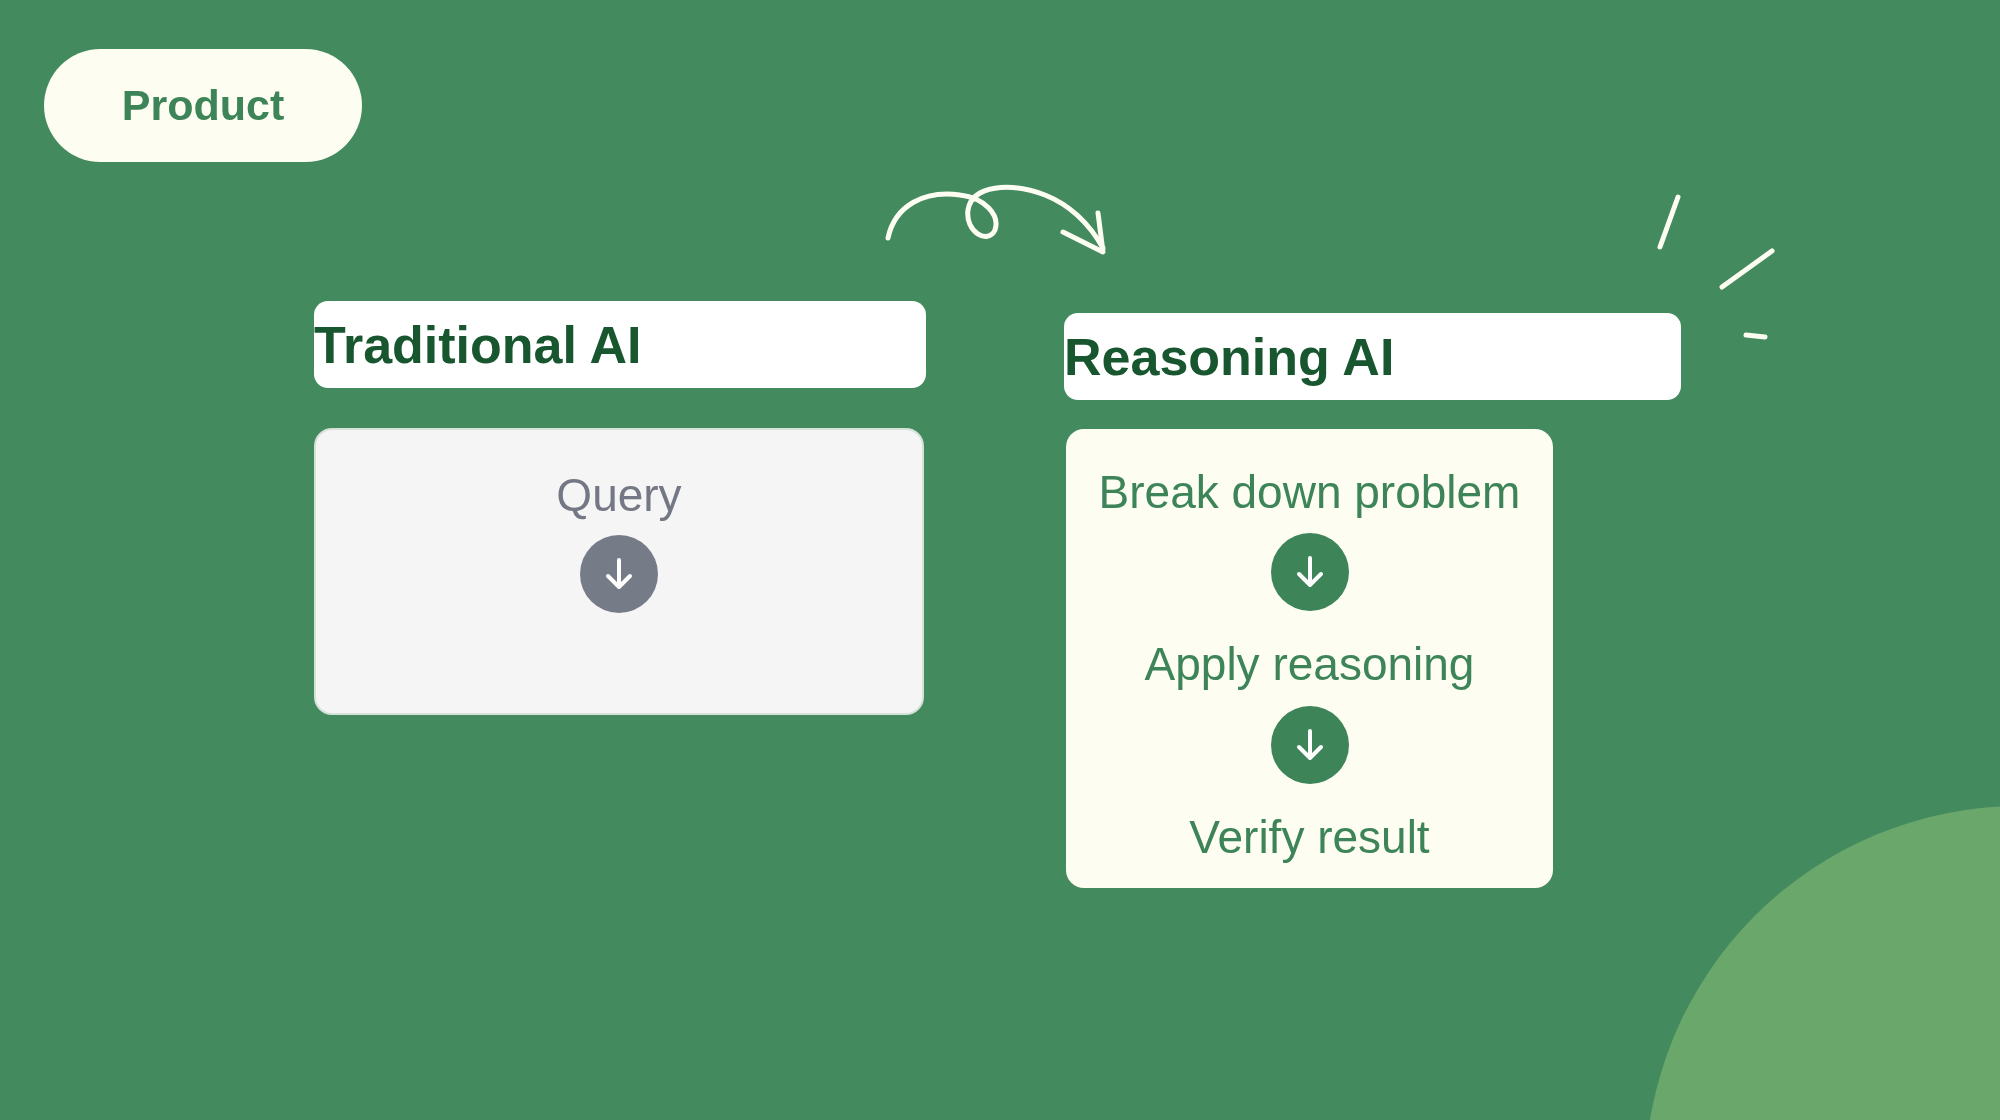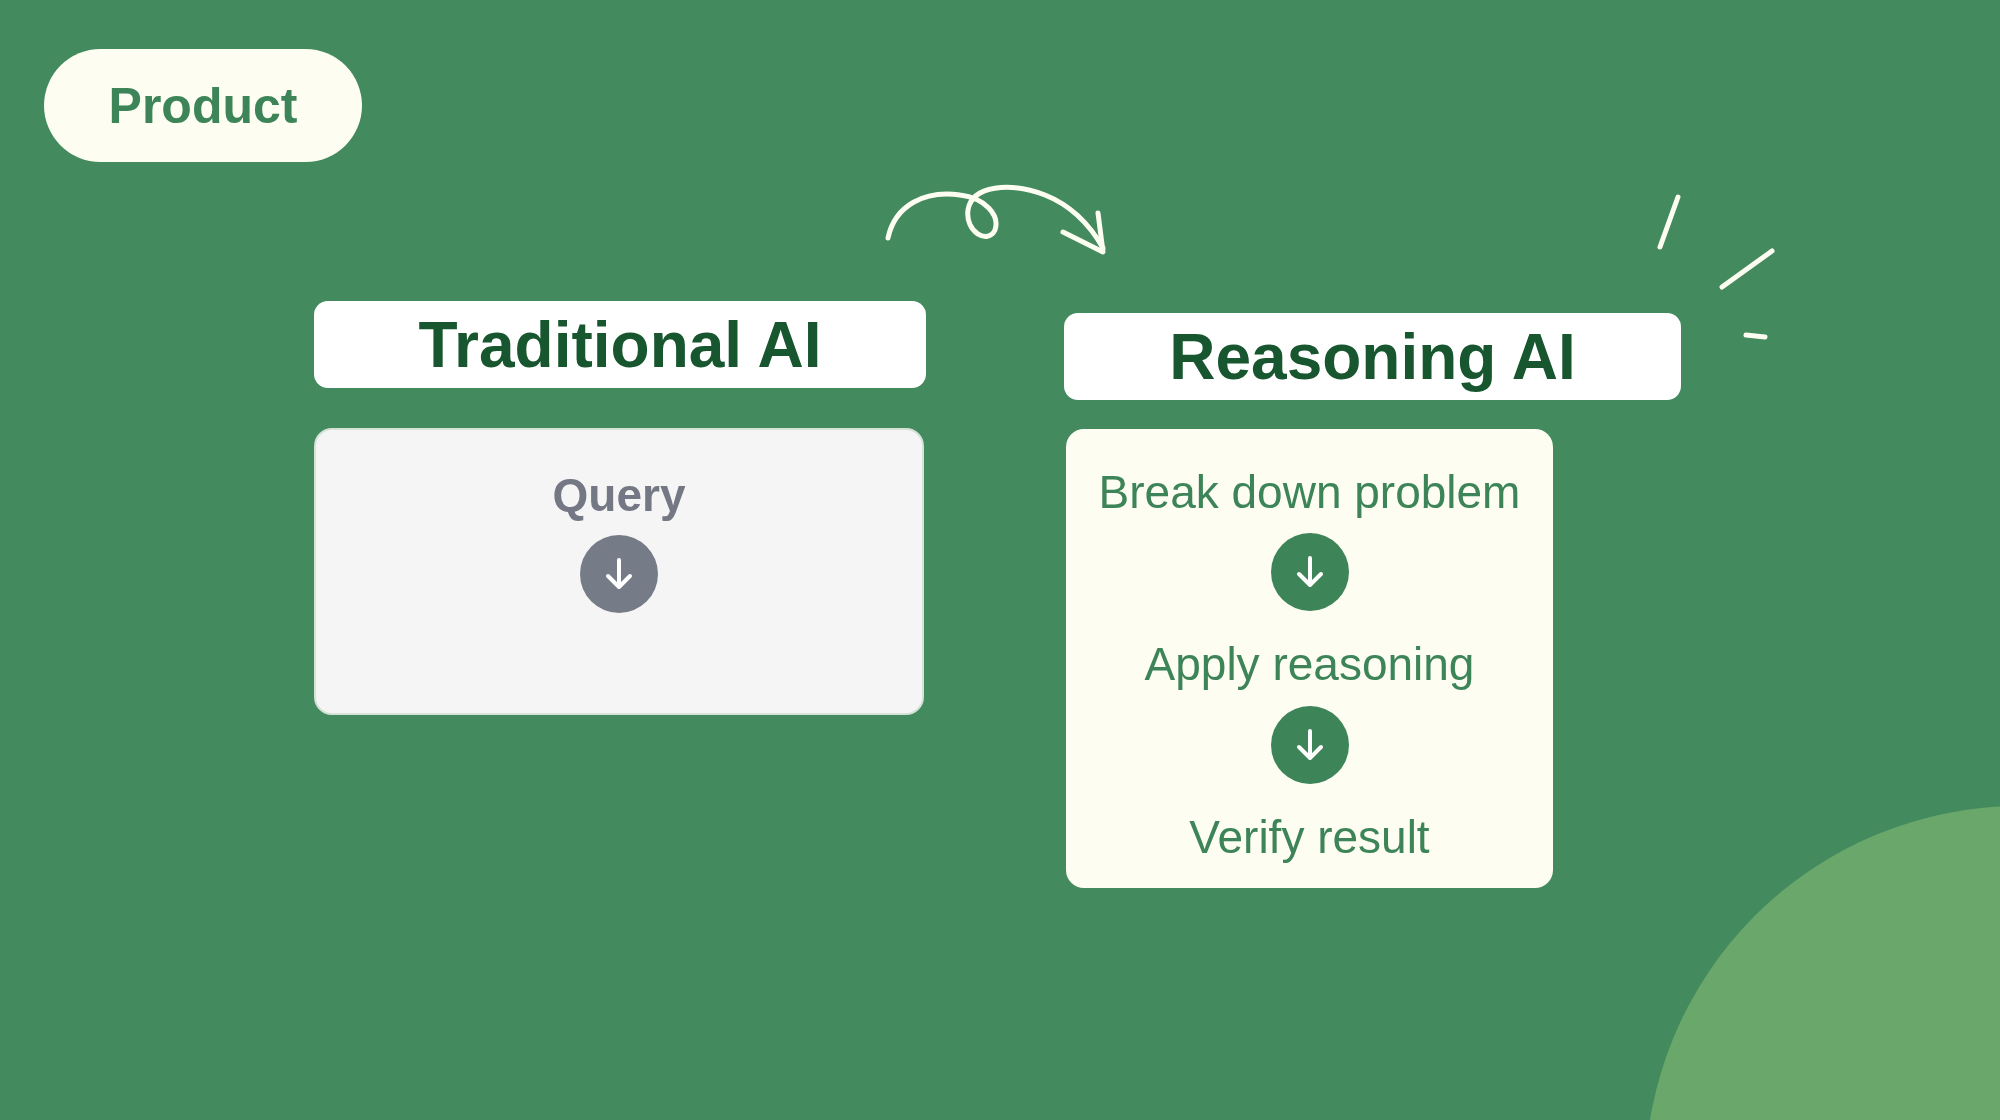--- a/index.html
+++ b/index.html
@@ -1,19 +1,19 @@
 <!DOCTYPE html>
 <html><head>
 <meta charset="utf-8">
 <style>
   html, body { margin:0; padding:0; }
   body { width:2000px; height:1120px; position:relative; overflow:hidden; background:#438a5e; font-family:"Liberation Sans", sans-serif; }
   .blob { position:absolute; left:1645px; top:806px; width:750px; height:750px; border-radius:50%; background:#6aa76a; }
-  .pill { position:absolute; left:44px; top:49px; width:318px; height:113px; border-radius:57px; background:#fdfdf2; display:flex; align-items:center; justify-content:center; color:#3d8458; font-weight:bold; font-size:50px; }
-  .hdr { position:absolute; top:301px; height:87px; background:#ffffff; border-radius:14px; display:flex; align-items:center; justify-content:center; color:#17562e; font-weight:bold; font-size:64px; }
+  .pill { position:absolute; left:44px; top:49px; width:318px; height:113px; border-radius:57px; background:#fdfdf2; display:flex; align-items:center; justify-content:center; color:#3d8458; font-weight:bold; font-size:43px; }
+  .hdr { position:absolute; top:301px; height:87px; background:#ffffff; border-radius:14px; display:flex; align-items:center; color:#17562e; font-weight:bold; font-size:52px; }
   .box { position:absolute; border-radius:18px; }
   .box.trad { left:314px; top:428px; width:610px; height:287px; background:#f5f5f5; border:2px solid #d6e2d8; box-sizing:border-box; }
   .box.reas { left:1066px; top:429px; width:487px; height:459px; background:#fdfdf2; }
   .step { position:absolute; left:0; right:0; text-align:center; font-size:46px; line-height:1; }
   .trad .step { color:#737884; }
   .reas .step { color:#3d8458; }
   .circ { position:absolute; width:78px; height:78px; border-radius:50%; left:50%; margin-left:-39px; display:flex; align-items:center; justify-content:center; }
   .trad .circ { background:#767c87; }
   .reas .circ { background:#3d8458; }
   svg.deco { position:absolute; left:0; top:0; }
@@ -41,21 +41,21 @@
 
 <div class="hdr" style="left:314px;width:612px;">
   <span>Traditional AI</span>
 </div>
 
 <div class="hdr" style="left:1064px;width:617px;margin-top:12px;">
   <span>Reasoning AI</span>
 </div>
 
 <div class="box trad">
-  <div class="step" style="top:42px;font-weight:bold;">Query</div>
+  <div class="step" style="top:42px;">Query</div>
   <div class="circ" style="top:105px;">
     <svg width="40" height="40" viewBox="0 0 40 40">
         <path d="M20,6 V33 M9,22 L20,33 L31,22" fill="none" stroke="#fff" stroke-width="4" stroke-linecap="round" stroke-linejoin="round"></path>
       </svg>
   </div>
 </div>
 
 <div class="box reas">
   <div class="step" style="top:40px;">Break down problem</div>
   <div class="circ" style="top:104px;">

